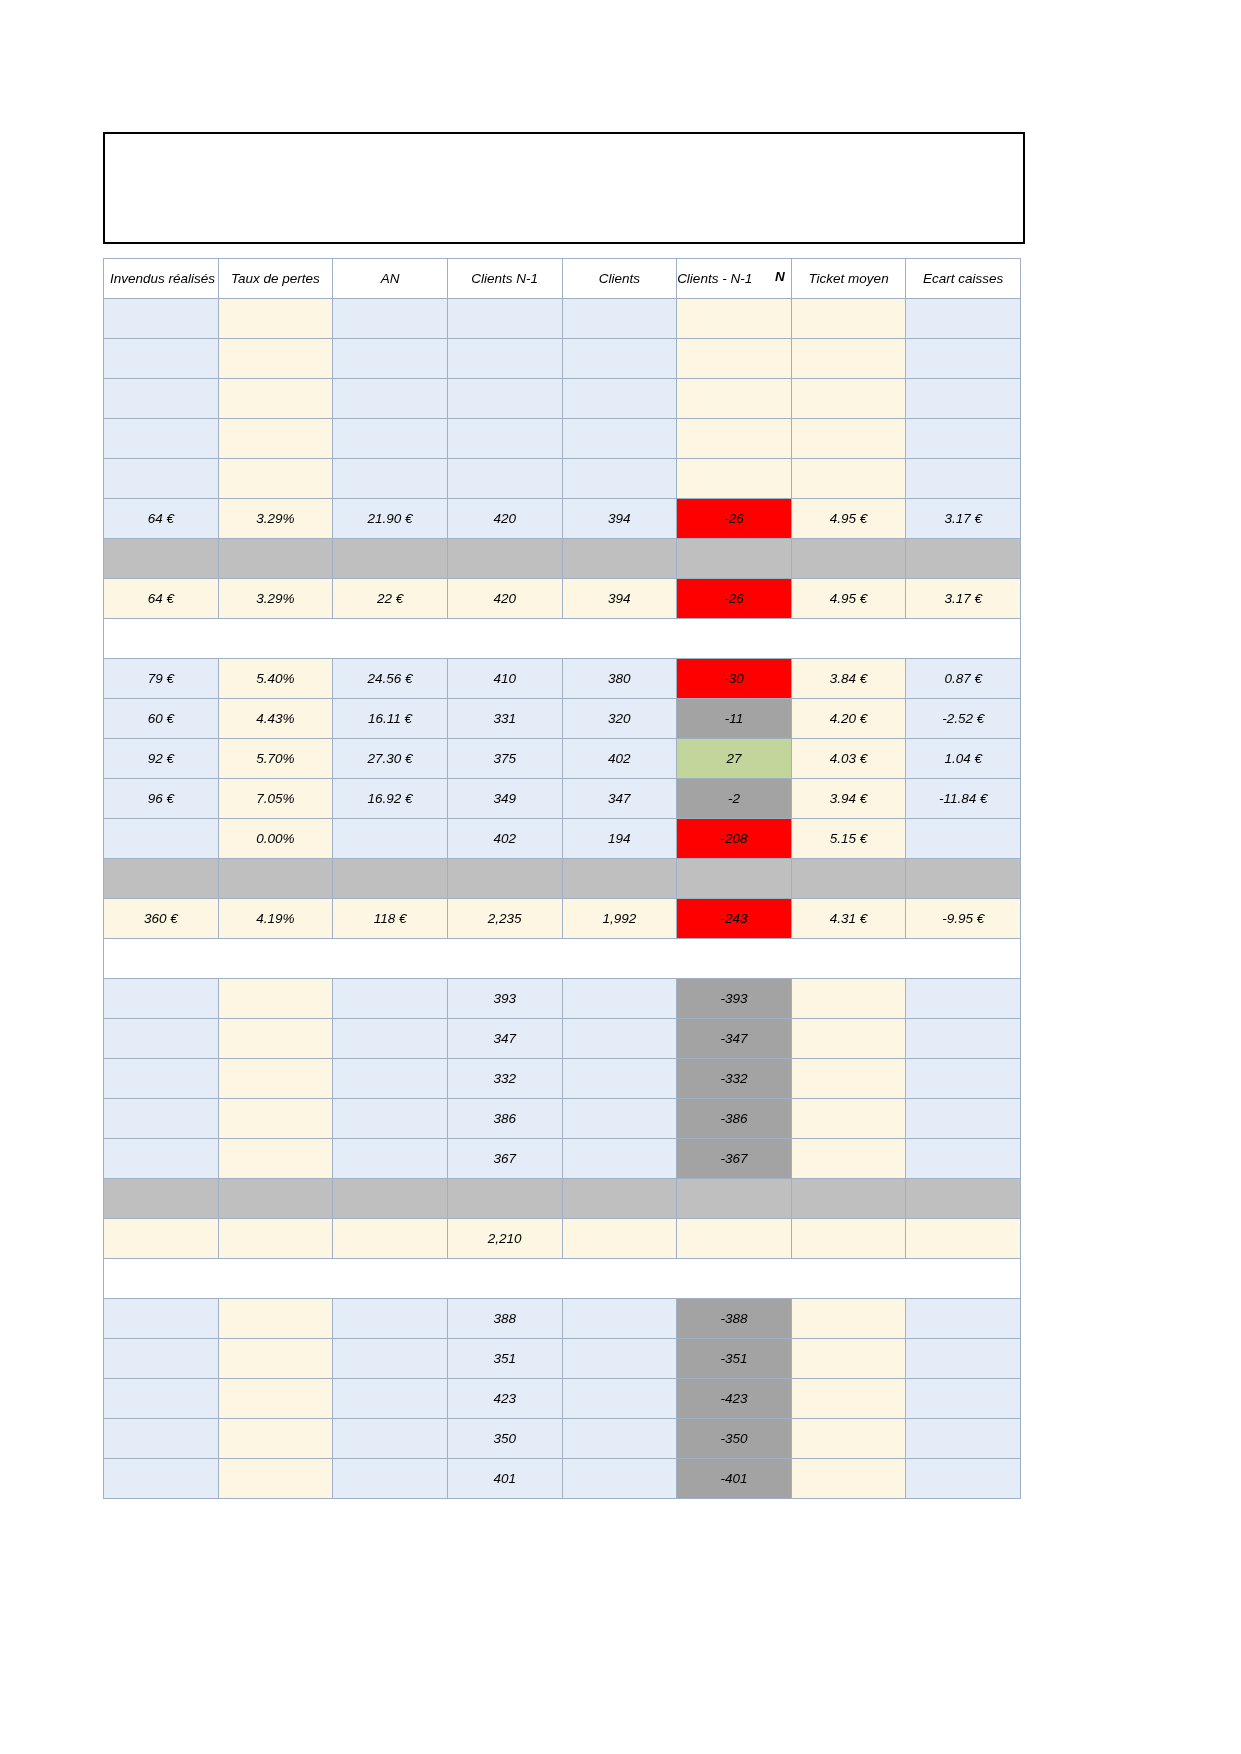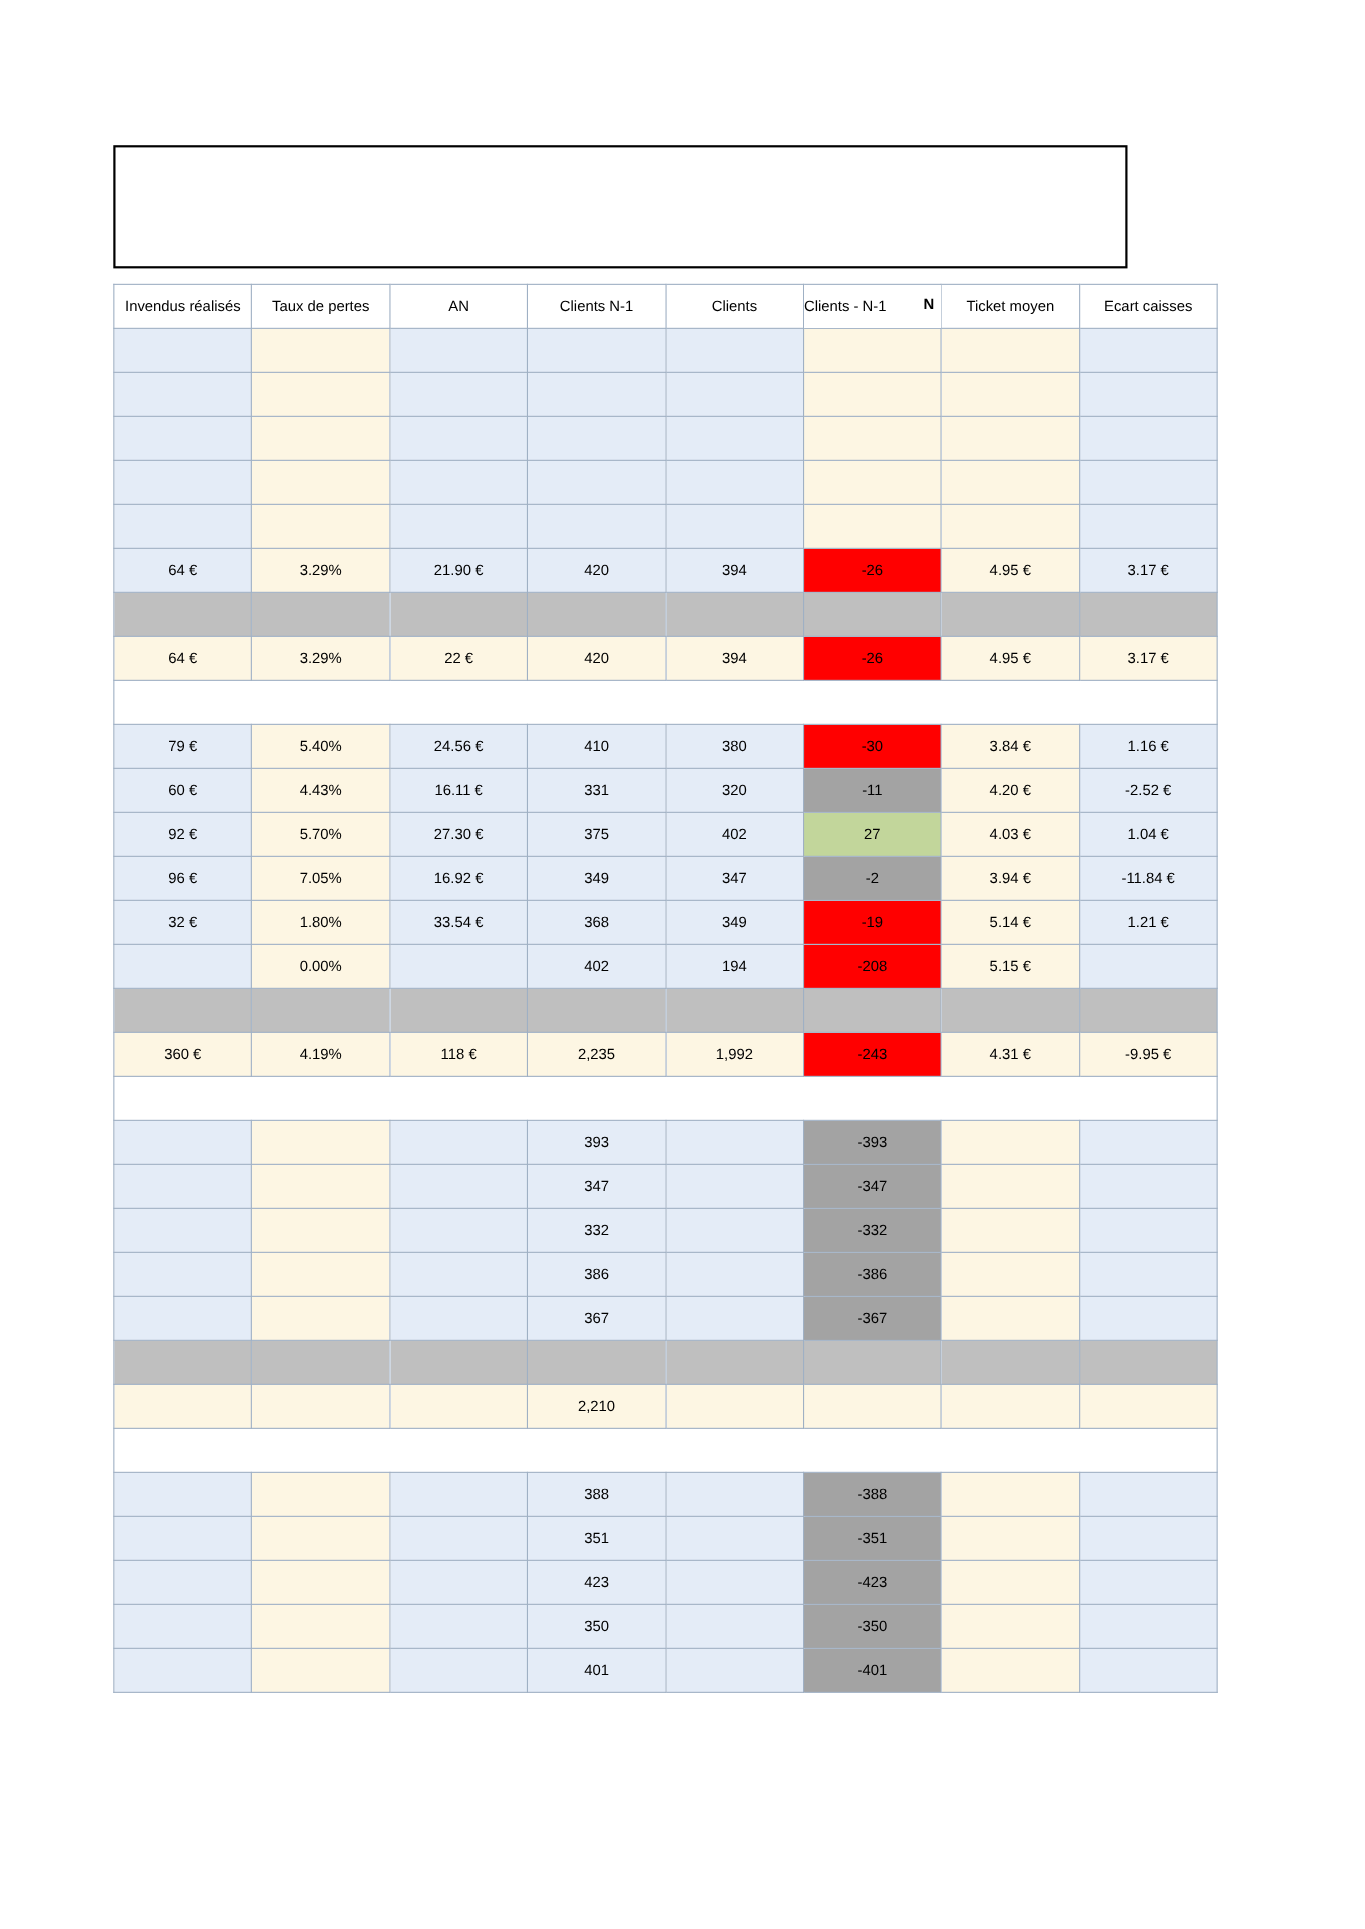--- a/index.html
+++ b/index.html
@@ -34,21 +34,22 @@
   }
   .sheet {
     position: absolute;
     left: 103px;
     top: 258px;
     width: 922px;
   }
   table.grid {
     border-collapse: collapse;
     table-layout: fixed;
-    width: 1004px;
+    width: 918px;
+    font-style: italic;
   }
   table.grid td, table.grid th {
     border: 1px solid #9fb0c4;
     box-sizing: border-box;
     padding: 0 6px;
     font-size: 13.5px;
     height: 40px;
     text-align: center;
     vertical-align: middle;
     font-weight: normal;
@@ -222,21 +223,21 @@
             <td colspan="8"></td>
           </tr>
           <tr>
             <td class="bg-blue">79 €</td>
             <td class="bg-cream">5.40%</td>
             <td class="bg-blue">24.56 €</td>
             <td class="bg-blue">410</td>
             <td class="bg-blue">380</td>
             <td class="bg-red">-30</td>
             <td class="bg-cream">3.84 €</td>
-            <td class="bg-blue">1.16 €</td>
+            <td class="bg-blue">0.87 €</td>
           </tr>
           <tr>
             <td class="bg-blue">60 €</td>
             <td class="bg-cream">4.43%</td>
             <td class="bg-blue">16.11 €</td>
             <td class="bg-blue">331</td>
             <td class="bg-blue">320</td>
             <td class="bg-rose">-11</td>
             <td class="bg-cream">4.20 €</td>
             <td class="bg-blue">-2.52 €</td>
@@ -253,30 +254,20 @@
           </tr>
           <tr>
             <td class="bg-blue">96 €</td>
             <td class="bg-cream">7.05%</td>
             <td class="bg-blue">16.92 €</td>
             <td class="bg-blue">349</td>
             <td class="bg-blue">347</td>
             <td class="bg-rose">-2</td>
             <td class="bg-cream">3.94 €</td>
             <td class="bg-blue">-11.84 €</td>
-          </tr>
-          <tr>
-            <td class="bg-blue">32 €</td>
-            <td class="bg-cream">1.80%</td>
-            <td class="bg-blue">33.54 €</td>
-            <td class="bg-blue">368</td>
-            <td class="bg-blue">349</td>
-            <td class="bg-red">-19</td>
-            <td class="bg-cream">5.14 €</td>
-            <td class="bg-blue">1.21 €</td>
           </tr>
           <tr>
             <td class="bg-blue"></td>
             <td class="bg-cream">0.00%</td>
             <td class="bg-blue"></td>
             <td class="bg-blue">402</td>
             <td class="bg-blue">194</td>
             <td class="bg-red">-208</td>
             <td class="bg-cream">5.15 €</td>
             <td class="bg-blue"></td>

